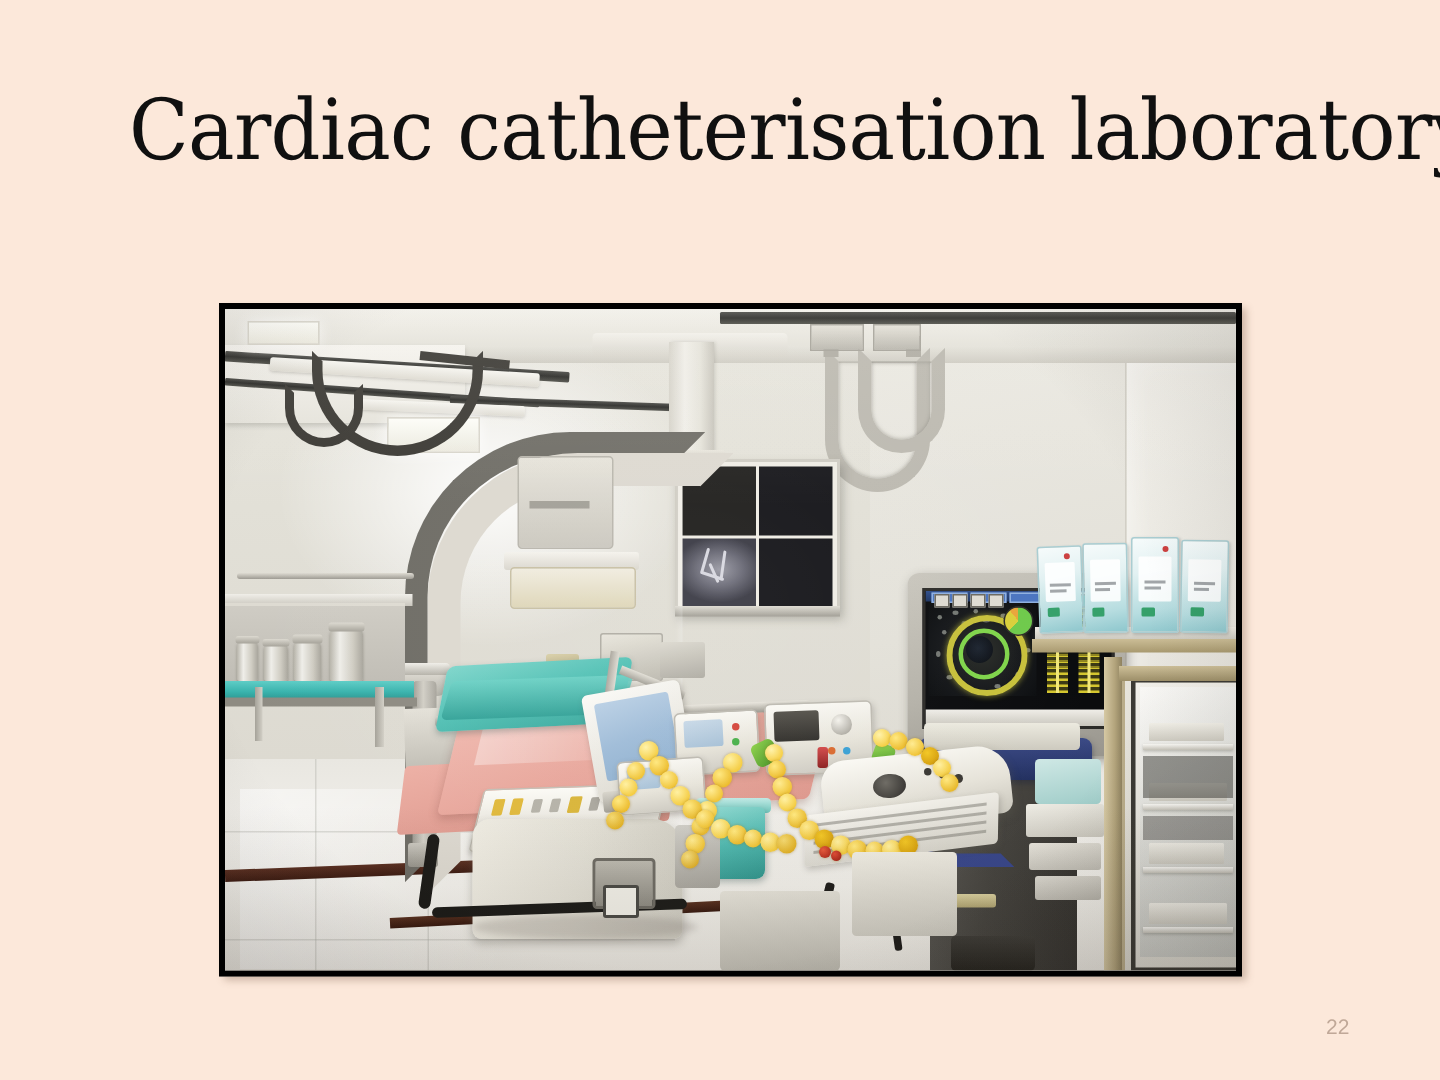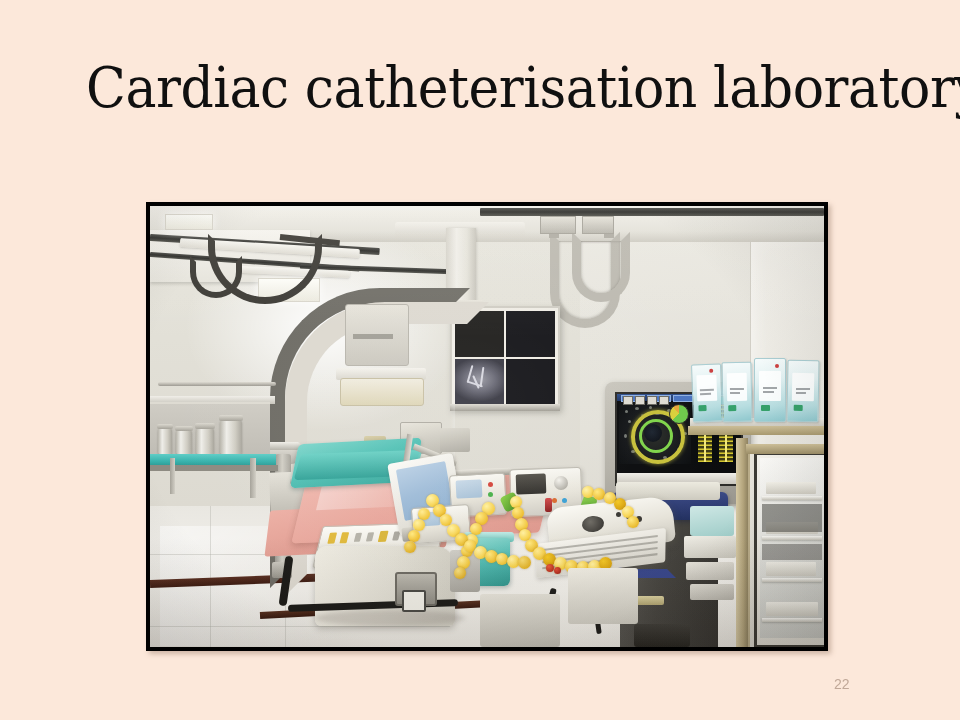--- a/index.html
+++ b/index.html
@@ -38,21 +38,21 @@
     color: #101010;
     letter-spacing: -0.5px;
     transform: scaleX(0.93);
     transform-origin: left center;
     white-space: nowrap;
   }
 
   
   .page-number {
     position: absolute;
-    left: 834px;
+    left: 884px;
     top: 676px;
     font-family: "Liberation Sans", sans-serif;
     font-size: 14px;
     color: #c0a898;
   }
 
   
   .photo-frame {
     position: absolute;
     left: 146px;

